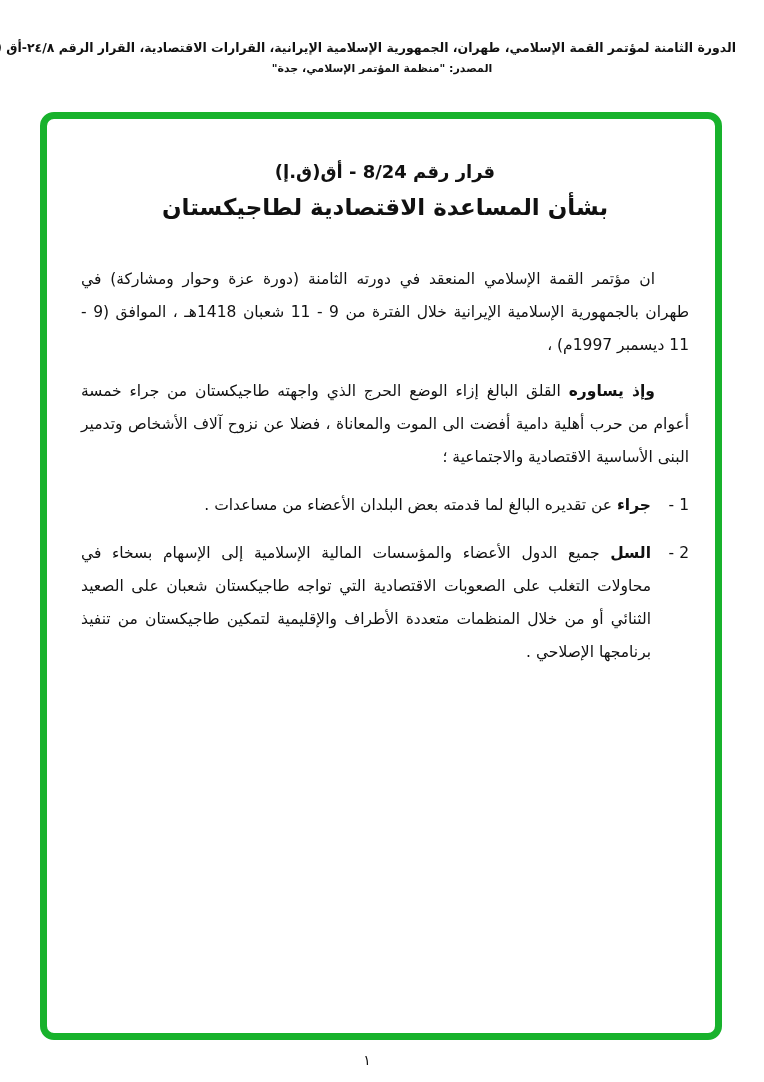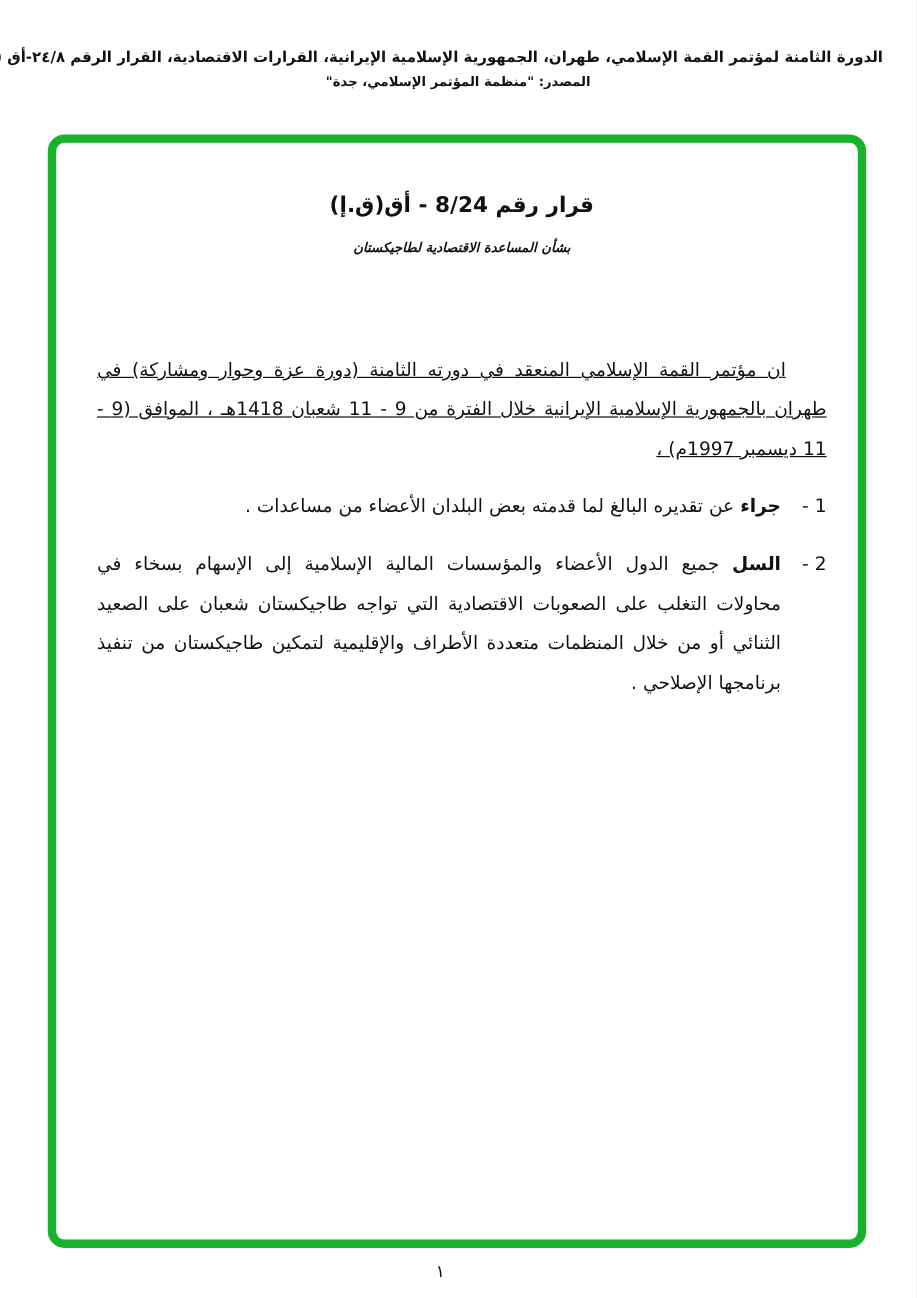--- a/index.html
+++ b/index.html
@@ -37,29 +37,29 @@
     border:7px solid #18b22c;
     border-radius:14px;
     padding:36px 26px 0 34px;
     background:#fff;
   }
   .title{
     text-align:center;
     font-weight:bold;
   }
   .title-line1{font-size:18px;line-height:34px;}
-  .title-line2{font-size:11px;line-height:36px;font-style:italic;}
+  .title-line2{font-size:23px;line-height:36px;}
   .body-text{font-size:15.5px;}
   .para{
     text-align:justify;
     line-height:33px;
     margin:13px 0 0 0;
     text-indent:34px;
   }
-  .preamble{margin-top:67px;text-decoration:underline;}
+  .preamble{margin-top:38px;}
   .lead{font-weight:bold;}
   .items{margin-top:4px;}
   .item{
     display:flex;
     margin-top:15px;
     line-height:33px;
   }
   .item-number{
     flex:0 0 38px;
     white-space:nowrap;
@@ -90,20 +90,21 @@
     <div class="title">
       <div class="title-line1">قرار رقم 8/24 - أق(ق.إ)</div>
       <div class="title-line2">بشأن المساعدة الاقتصادية لطاجيكستان</div>
     </div>
 
     <div class="body-text">
 
       <p class="para preamble">ان مؤتمر القمة الإسلامي المنعقد في دورته الثامنة (دورة عزة وحوار ومشاركة) في طهران بالجمهورية الإسلامية الإيرانية خلال الفترة من 9 - 11 شعبان 1418هـ ، الموافق (9 - 11 ديسمبر 1997م) ،</p>
 
 
+      <p class="para"><span class="lead">وإذ يساوره</span><span> القلق البالغ إزاء الوضع الحرج الذي واجهته طاجيكستان من جراء خمسة أعوام من حرب أهلية دامية أفضت الى الموت والمعاناة ، فضلا عن نزوح آلاف الأشخاص وتدمير البنى الأساسية الاقتصادية والاجتماعية ؛</span></p>
 
 
 
 
       <div class="items">
 
         <div class="item">
           <span class="item-number">1 -</span>
           <div class="item-text"><span class="lead">جراء</span><span> عن تقديره البالغ لما قدمته بعض البلدان الأعضاء من مساعدات .</span></div>
         </div>

